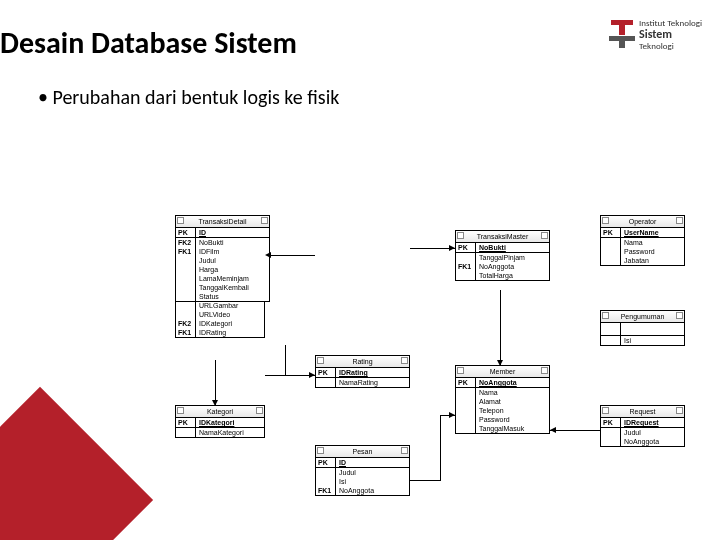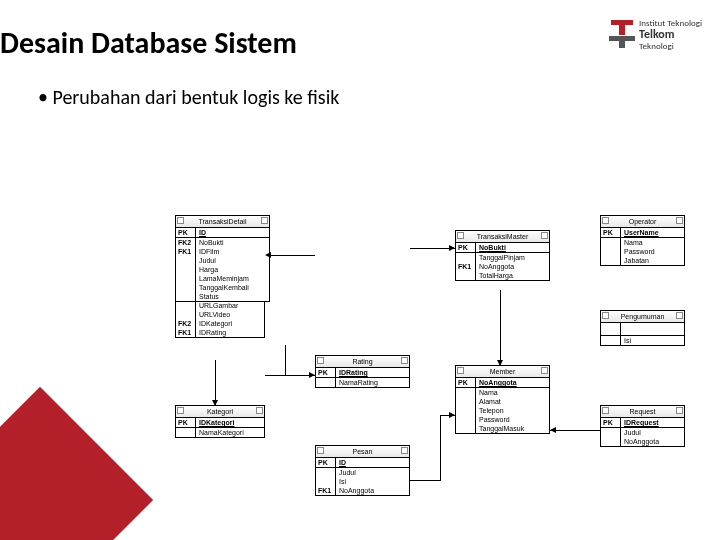--- a/index.html
+++ b/index.html
@@ -38,21 +38,21 @@
 
 <div class="logo">
   <div class="logo-mark">
     <div class="t1"></div>
       <div class="t2"></div>
       <div class="t3"></div>
       <div class="t4"></div>
   </div>
   <div class="logo-text">
     <div>Institut Teknologi</div>
-    <div class="b">Telkom</div>
+    <div class="b">Sistem</div>
     <div>Teknologi</div>
   </div>
 </div>
 
 <h1 class="title">Desain Database Sistem</h1>
 
 <ul class="bullets">
   <li>Perubahan dari bentuk logis ke fisik</li>
 </ul>
 

